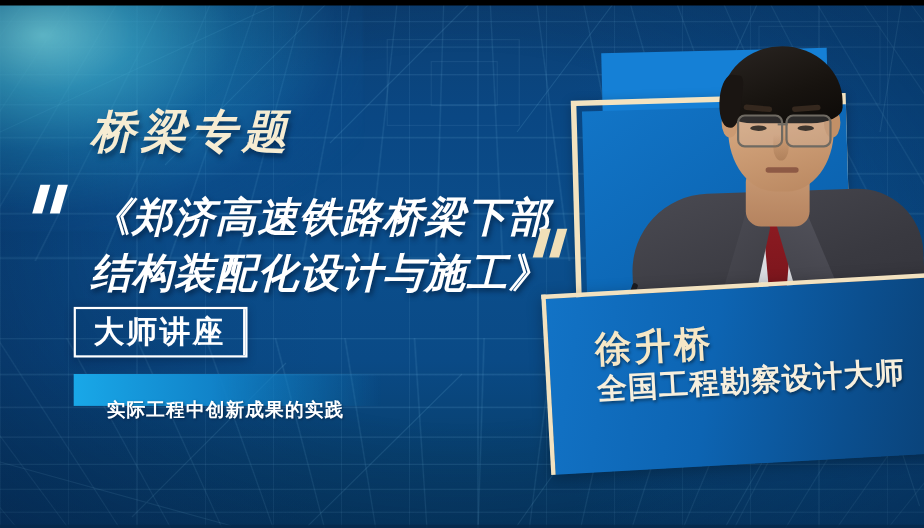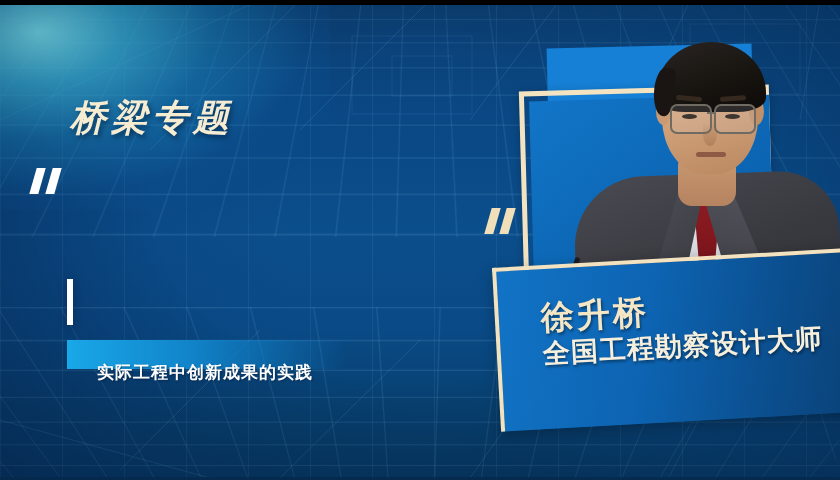--- a/index.html
+++ b/index.html
@@ -169,22 +169,22 @@
     font-size:33px;font-weight:bold;color:#f5e7c6;letter-spacing:3px;
     line-height:1.12;text-shadow:1px 2px 3px rgba(0,0,0,.45);
   }
   .speaker-title{
     font-size:27px;font-weight:bold;color:#f7efdd;letter-spacing:1px;
     line-height:1.15;margin-top:2px;text-shadow:1px 2px 3px rgba(0,0,0,.45);
   }
 
   
   .headline{
-    position:absolute;left:70px;top:100px;
-    font-size:36px;font-weight:bold;font-style:italic;
+    position:absolute;left:82px;top:100px;
+    font-size:41px;font-weight:bold;font-style:italic;
     color:#f6ecd2;letter-spacing:5px;line-height:1;
     text-shadow:2px 3px 5px rgba(0,20,45,.55);
   }
   .quote-open{
     position:absolute;left:33px;top:168px;width:40px;height:26px;
   }
   .quote-close{
     position:absolute;left:488px;top:208px;width:36px;height:26px;
   }
   .qbar{position:absolute;top:0;width:9px;height:26px;transform:skewX(-16deg);}
@@ -297,27 +297,32 @@
     <div class="speaker-title">全国工程勘察设计大师</div>
   </div>
 
   <div class="headline">桥梁专题</div>
 
   <div class="quote-open">
     <div class="qbar" style="left:0;background:#ffffff;"></div>
     <div class="qbar" style="left:16px;background:#ffffff;"></div>
   </div>
 
+  <div class="book-title">
+    <div>《郑济高速铁路桥梁下部</div>
+    <div>结构装配化设计与施工》</div>
+  </div>
 
   <div class="quote-close">
     <div class="qbar" style="left:0;background:#f0dfb8;"></div>
     <div class="qbar" style="left:15px;background:#f0dfb8;"></div>
   </div>
 
   <div class="lecture-box">
+    <div class="lecture-label">大师讲座</div>
     <div class="lecture-div"></div>
   </div>
 
   <div class="subtitle-bar">
     <div class="subtitle-text">实际工程中创新成果的实践</div>
   </div>
 
   <div class="topbar"></div>
   <div class="bottombar"></div>
 </div>

